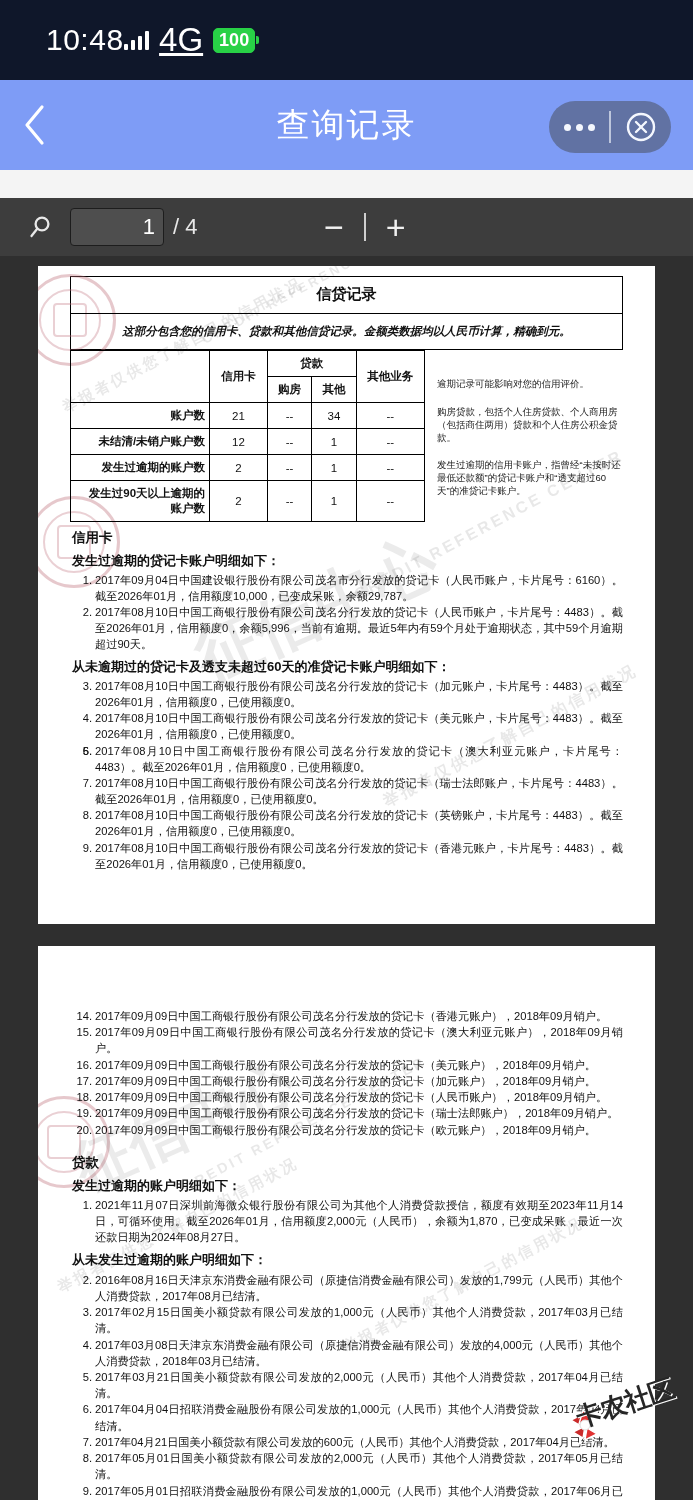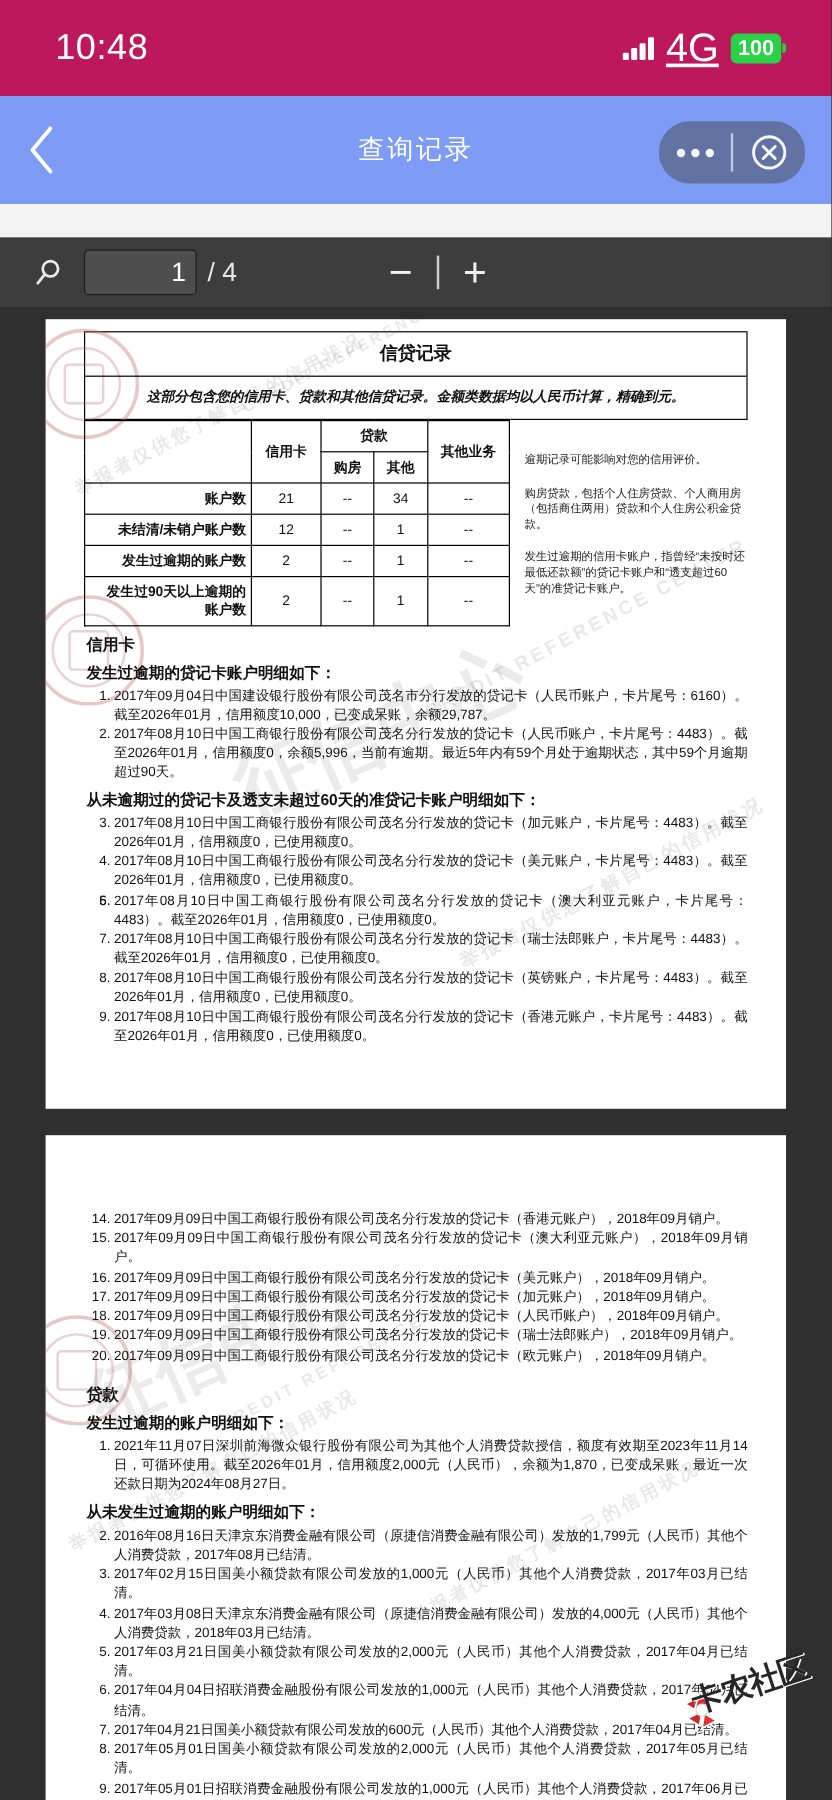--- a/index.html
+++ b/index.html
@@ -6,23 +6,22 @@
   html, body {
     width: 693px; height: 1500px;
     background: #2f2f2f;
     font-family: "Liberation Sans", sans-serif;
     overflow: hidden;
   }
 
   
   #statusbar {
     height: 80px;
-    background: #be185d;
+    background: #0f172a;
     display: flex; align-items: center;
-    justify-content: space-between;
     padding: 0 42px 0 46px;
     color: #ffffff;
   }
   #clock { font-size: 30px; letter-spacing: .5px; }
   #status-right { display: flex; align-items: center; gap: 10px; }
   .bars { display: flex; align-items: flex-end; gap: 2.5px; height: 19px; }
   .bars i { display:block; width: 4.5px; background:#fff; border-radius:1px; }
   .bars i:nth-child(1){height:6px}
   .bars i:nth-child(2){height:10px}
   .bars i:nth-child(3){height:14px}
@@ -50,21 +49,21 @@
   }
   #back-btn {
     width: 70px; height: 90px;
     display:flex; align-items:center; justify-content:center;
     cursor: pointer;
   }
   #back-btn svg { display:block; }
   #nav-title {
     position: absolute; left: 0; right: 0; top: 0; bottom: 0;
     display:flex; align-items:center; justify-content:center;
-    color:#fff; font-size: 22px; letter-spacing: 2px;
+    color:#fff; font-size: 33px; letter-spacing: 2px;
     pointer-events: none;
   }
   #capsule {
     position: absolute; right: 22px; top: 21px;
     width: 122px; height: 52px;
     background: #5f6f9c;
     border-radius: 26px;
     display:flex; align-items:center;
     opacity: .92;
   }

